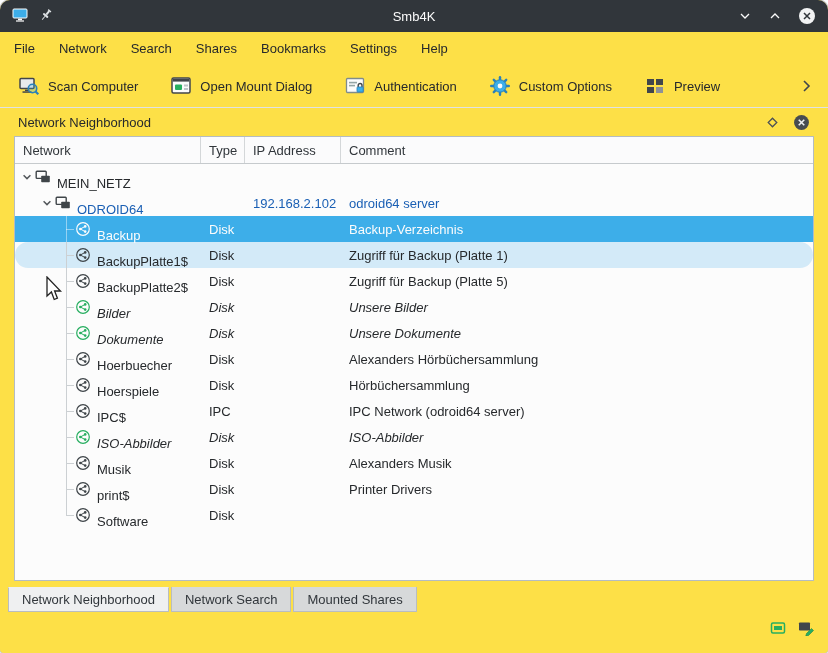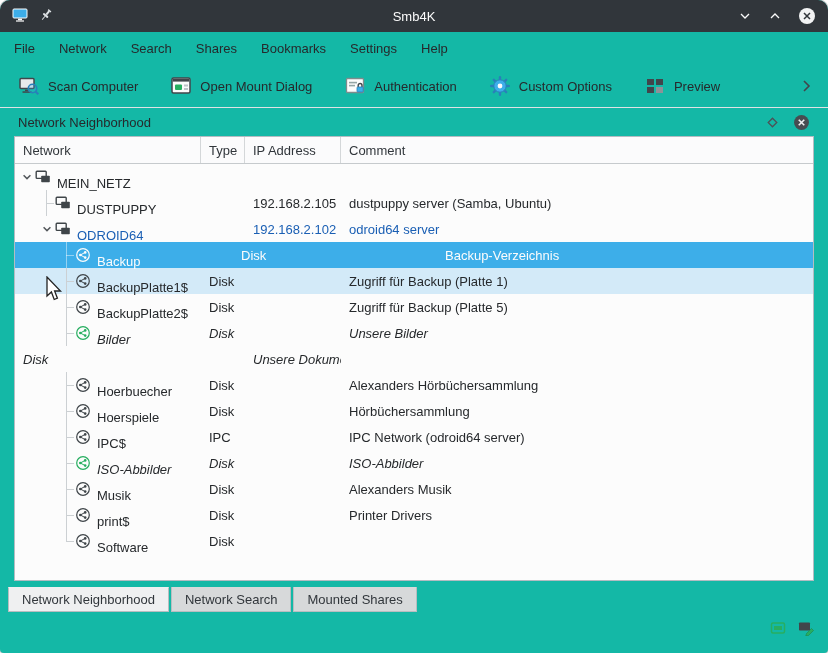--- a/index.html
+++ b/index.html
@@ -1,17 +1,17 @@
 <!DOCTYPE html>
 <html style="--selection: #3daee9; --hover: #d3eaf8; --active-text: #1a5fb4; --green: #27ae60;"><head>
 <meta charset="utf-8">
 <style>
   * { margin:0; padding:0; box-sizing:border-box; }
   body { background:#ffffff; font-family:"Liberation Sans", sans-serif; }
-  .window{ width:828px; height:653px; background:#14b8a6; border-radius:10px 10px 4px 4px;
+  .window{ width:828px; height:653px; background:#fde047; border-radius:10px 10px 4px 4px;
            overflow:hidden; position:relative; display:flex; flex-direction:column;
            font-size:13px; color:#26292c; box-shadow:0 0 0 1px #c8cacc; }
 
   
   .titlebar{ height:32px; background:#31363b; color:#fcfcfc; display:flex; align-items:center;
              padding:0 12px; position:relative; flex:none; }
   .tb-left{ display:flex; gap:10px; align-items:center; z-index:1; }
   .tb-title{ position:absolute; left:0; right:0; text-align:center; font-size:13px; color:#fcfcfc; }
   .tb-right{ margin-left:auto; display:flex; gap:16px; align-items:center; z-index:1; }
   .tb-right span{ display:inline-flex; cursor:pointer; }
@@ -47,24 +47,24 @@
   .c-net{ display:flex; align-items:center; padding-left:4px; }
   .indent{ flex:none; height:26px; }
   .twig{ flex:none; width:16px; height:26px; position:relative; display:inline-flex; align-items:center; justify-content:center; }
   .twig-tee::before{ content:""; position:absolute; left:7px; top:0; height:26px; width:1px; background:#ccd0d3; }
   .twig-tee::after{ content:""; position:absolute; left:7px; top:13px; width:8px; height:1px; background:#ccd0d3; }
   .twig-end::before{ content:""; position:absolute; left:7px; top:0; height:13px; width:1px; background:#ccd0d3; }
   .twig-end::after{ content:""; position:absolute; left:7px; top:13px; width:8px; height:1px; background:#ccd0d3; }
   .node-icon{ flex:none; width:16px; height:16px; display:inline-flex; color:#3f4549; margin-right:0; }
   .node-label{ margin-left:6px;margin-top:12px; }
 
-  .trow.selected{ background:var(--selection); color:#fcfcfc;gap:32px; }
+  .trow.selected{ background:var(--selection); color:#fcfcfc; }
   .trow.selected .node-icon{ color:#fcfcfc; }
   .trow.selected .twig-tee::before, .trow.selected .twig-tee::after{ background:rgba(255,255,255,.45); }
-  .trow.hover{ background:var(--hover); }
+  .trow.hover{ background:var(--hover);border-radius:13px; }
   .trow.mounted .node-label, .trow.mounted .c-type, .trow.mounted .c-comment{ font-style:italic; }
   .trow.mounted .node-icon{ color:var(--green); }
   .trow.bluetext .node-label, .trow.bluetext .c-ip, .trow.bluetext .c-comment{ color:var(--active-text); }
 
   
   .tabbar{ height:25px; display:flex; align-items:stretch; padding-left:8px; flex:none; }
   .tab{ display:flex; align-items:center; padding:0 13px; background:#d7d9da;
         border:1px solid #b9bdc0; border-top:none; margin-right:2px; color:#31363b; }
   .tab.active{ background:#eff0f1; border-top:1px solid #eff0f1; }
 
@@ -248,36 +248,20 @@
                   <rect x="1.2" y="2.2" width="10" height="7.2" rx="0.8" fill="none" stroke="currentColor" stroke-width="1.4"></rect>
                   <rect x="6.2" y="6.8" width="8.6" height="6.4" rx="0.8" fill="currentColor"></rect>
                 </svg>
               </span>
               <span class="node-label">MEIN_NETZ</span>
             </div>
             <div class="cell c-type"></div>
             <div class="cell c-ip"></div>
             <div class="cell c-comment"></div>
           </div>
-          <div class="trow">
-            <div class="cell c-net">
-              <span class="indent" style="width:20px"></span>
-              <span class="twig twig-tee"></span>
-              <span class="node-icon">
-                <svg width="16" height="16" viewBox="0 0 16 16">
-                  <rect x="1.2" y="2.2" width="10" height="7.2" rx="0.8" fill="none" stroke="currentColor" stroke-width="1.4"></rect>
-                  <rect x="6.2" y="6.8" width="8.6" height="6.4" rx="0.8" fill="currentColor"></rect>
-                </svg>
-              </span>
-              <span class="node-label">DUSTPUPPY</span>
-            </div>
-            <div class="cell c-type"></div>
-            <div class="cell c-ip">192.168.2.105</div>
-            <div class="cell c-comment">dustpuppy server (Samba, Ubuntu)</div>
-          </div>
           <div class="trow bluetext">
             <div class="cell c-net">
               <span class="indent" style="width:20px"></span>
               <span class="twig">
                 <svg width="12" height="12" viewBox="0 0 12 12">
                   <path d="M2.6 4.2 L6 7.6 L9.4 4.2" fill="none" stroke="#55595d" stroke-width="1.5"></path>
                 </svg>
               </span>
               <span class="node-icon">
                 <svg width="16" height="16" viewBox="0 0 16 16">
@@ -361,20 +345,34 @@
                   <circle cx="10.2" cy="10.6" r="1.3" fill="currentColor"></circle>
                 </svg>
               </span>
               <span class="node-label">Bilder</span>
             </div>
             <div class="cell c-type">Disk</div>
             <div class="cell c-ip"></div>
             <div class="cell c-comment">Unsere Bilder</div>
           </div>
           <div class="trow mounted">
+            <div class="cell c-net">
+              <span class="indent" style="width:40px"></span>
+              <span class="twig twig-tee"></span>
+              <span class="node-icon">
+                <svg width="16" height="16" viewBox="0 0 16 16">
+                  <circle cx="8" cy="8" r="6.3" fill="none" stroke="currentColor" stroke-width="1.2"></circle>
+                  <path d="M5.3 8 L10.2 5.4 M5.3 8 L10.2 10.6" stroke="currentColor" stroke-width="1" fill="none"></path>
+                  <circle cx="5.3" cy="8" r="1.3" fill="currentColor"></circle>
+                  <circle cx="10.2" cy="5.4" r="1.3" fill="currentColor"></circle>
+                  <circle cx="10.2" cy="10.6" r="1.3" fill="currentColor"></circle>
+                </svg>
+              </span>
+              <span class="node-label">Dokumente</span>
+            </div>
             <div class="cell c-type">Disk</div>
             <div class="cell c-ip"></div>
             <div class="cell c-comment">Unsere Dokumente</div>
           </div>
           <div class="trow">
             <div class="cell c-net">
               <span class="indent" style="width:40px"></span>
               <span class="twig twig-tee"></span>
               <span class="node-icon">
                 <svg width="16" height="16" viewBox="0 0 16 16">

